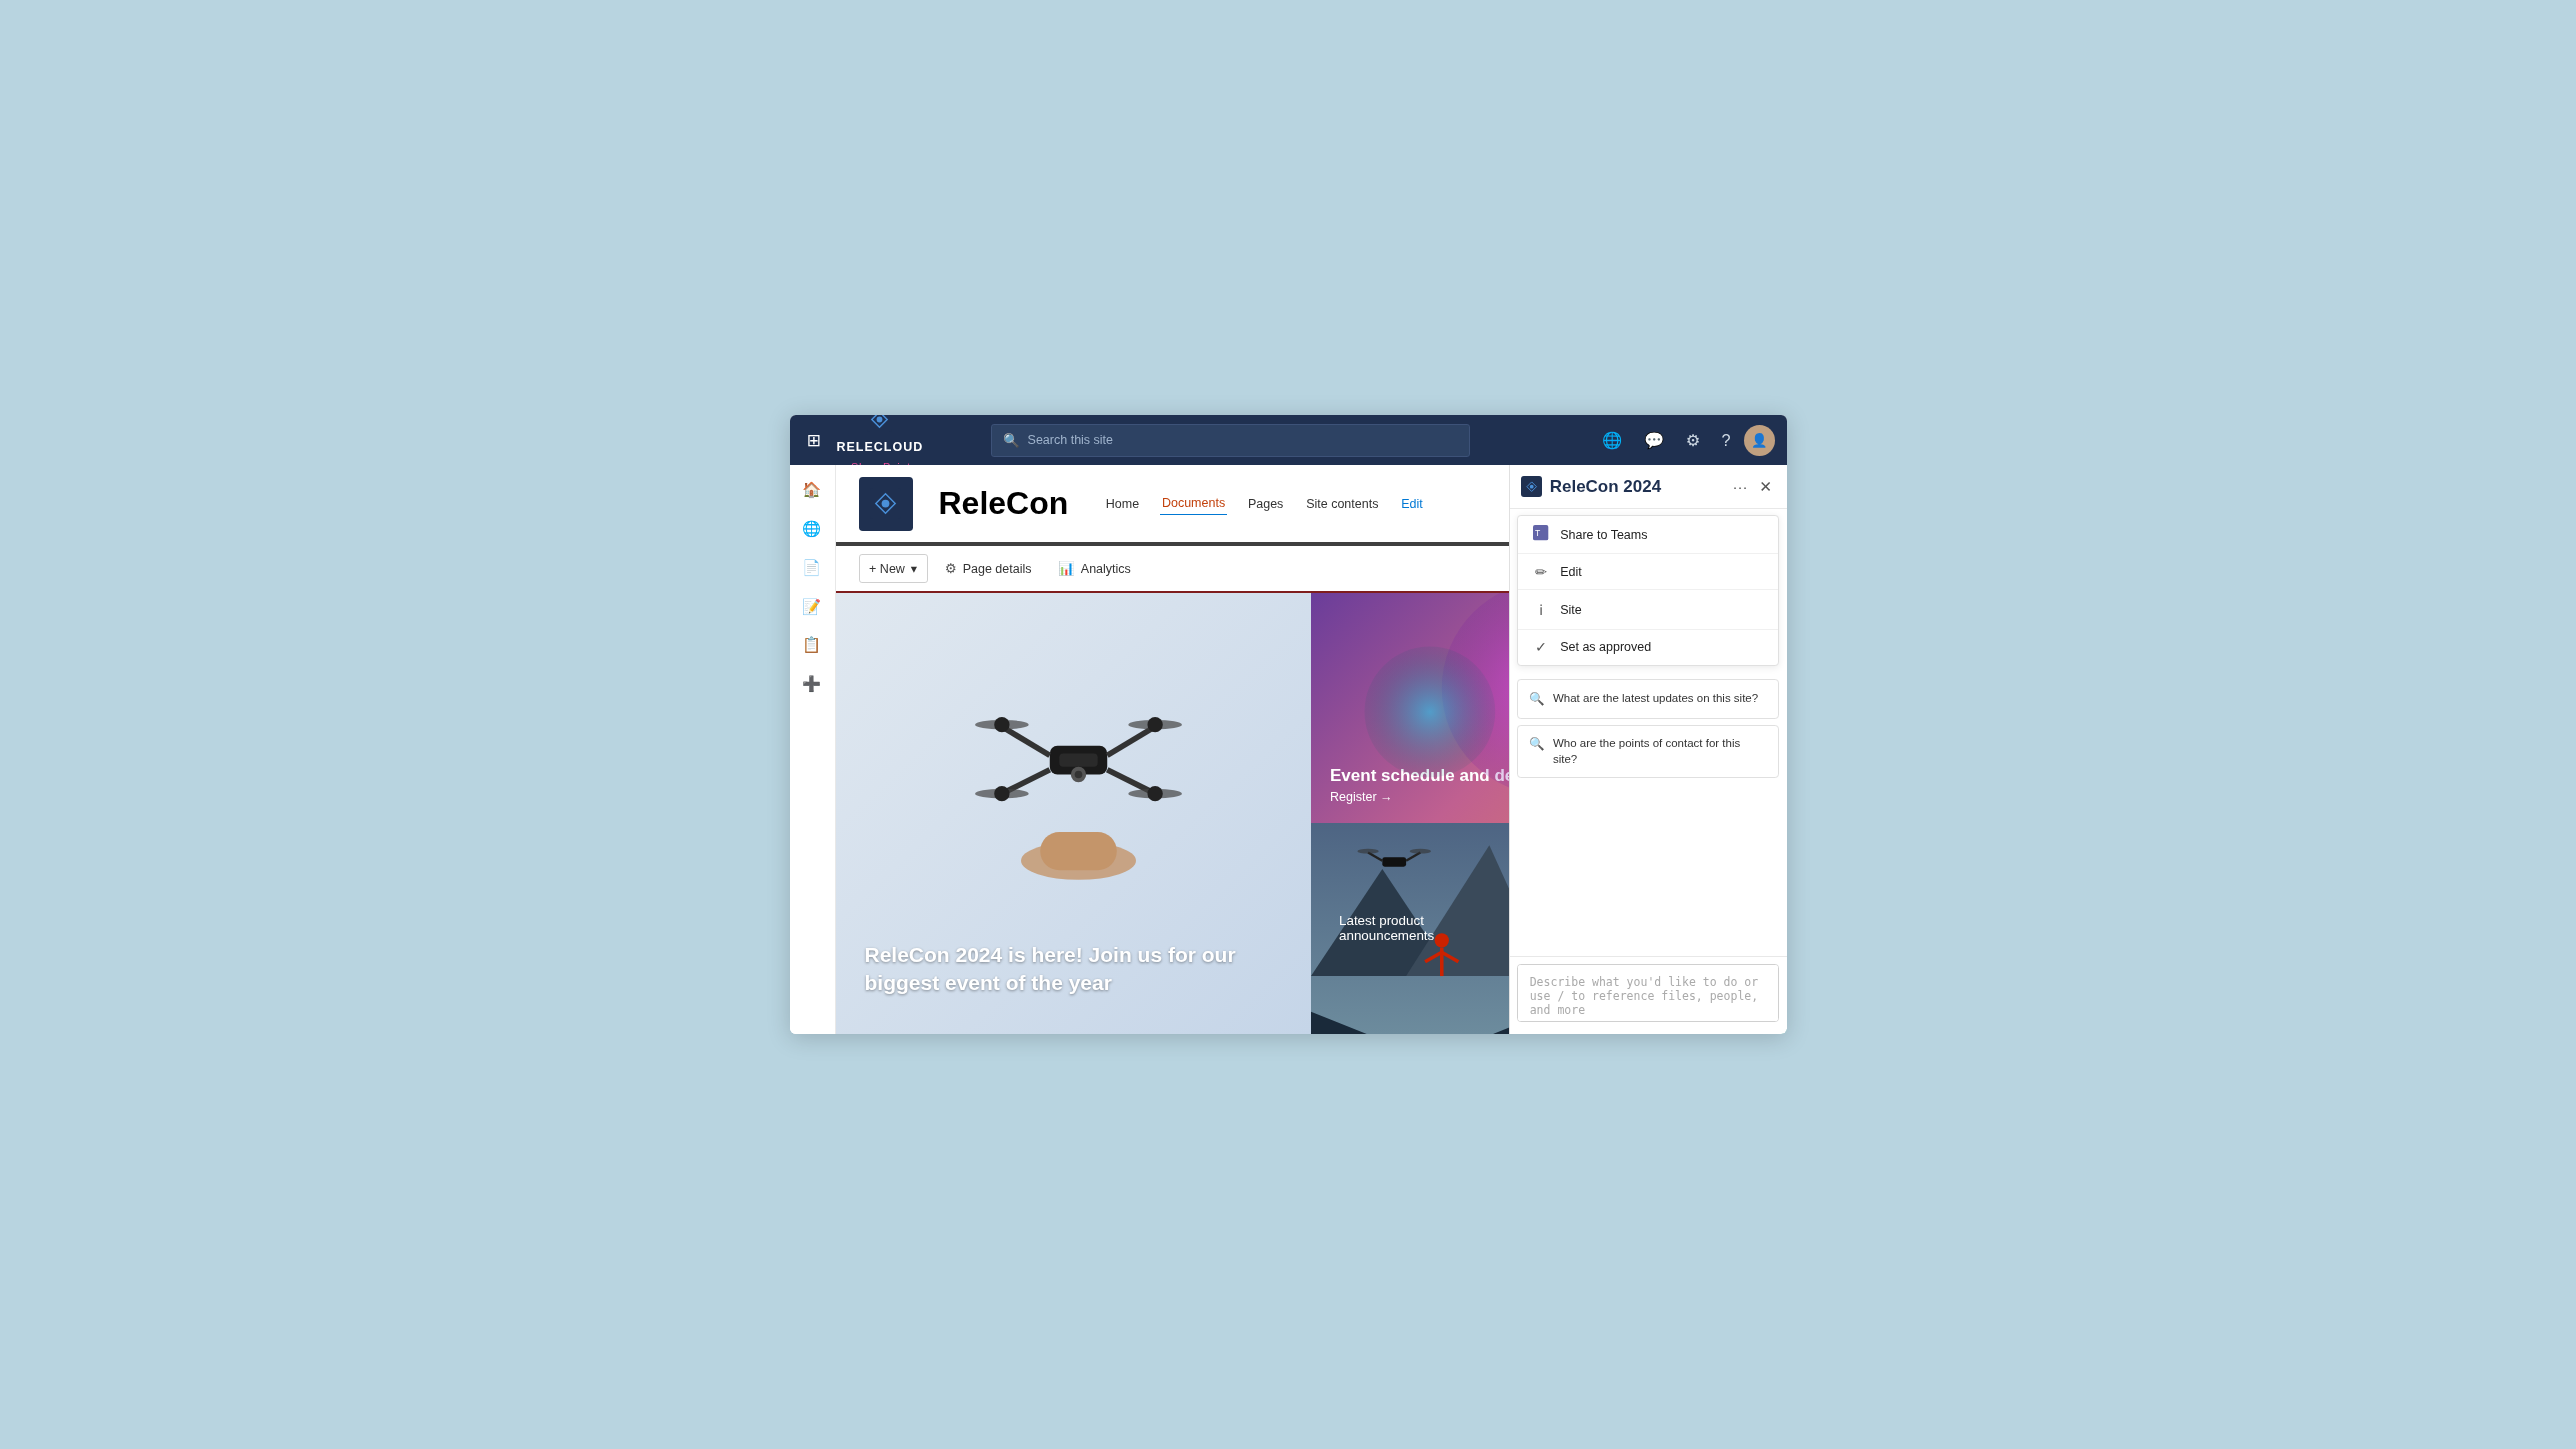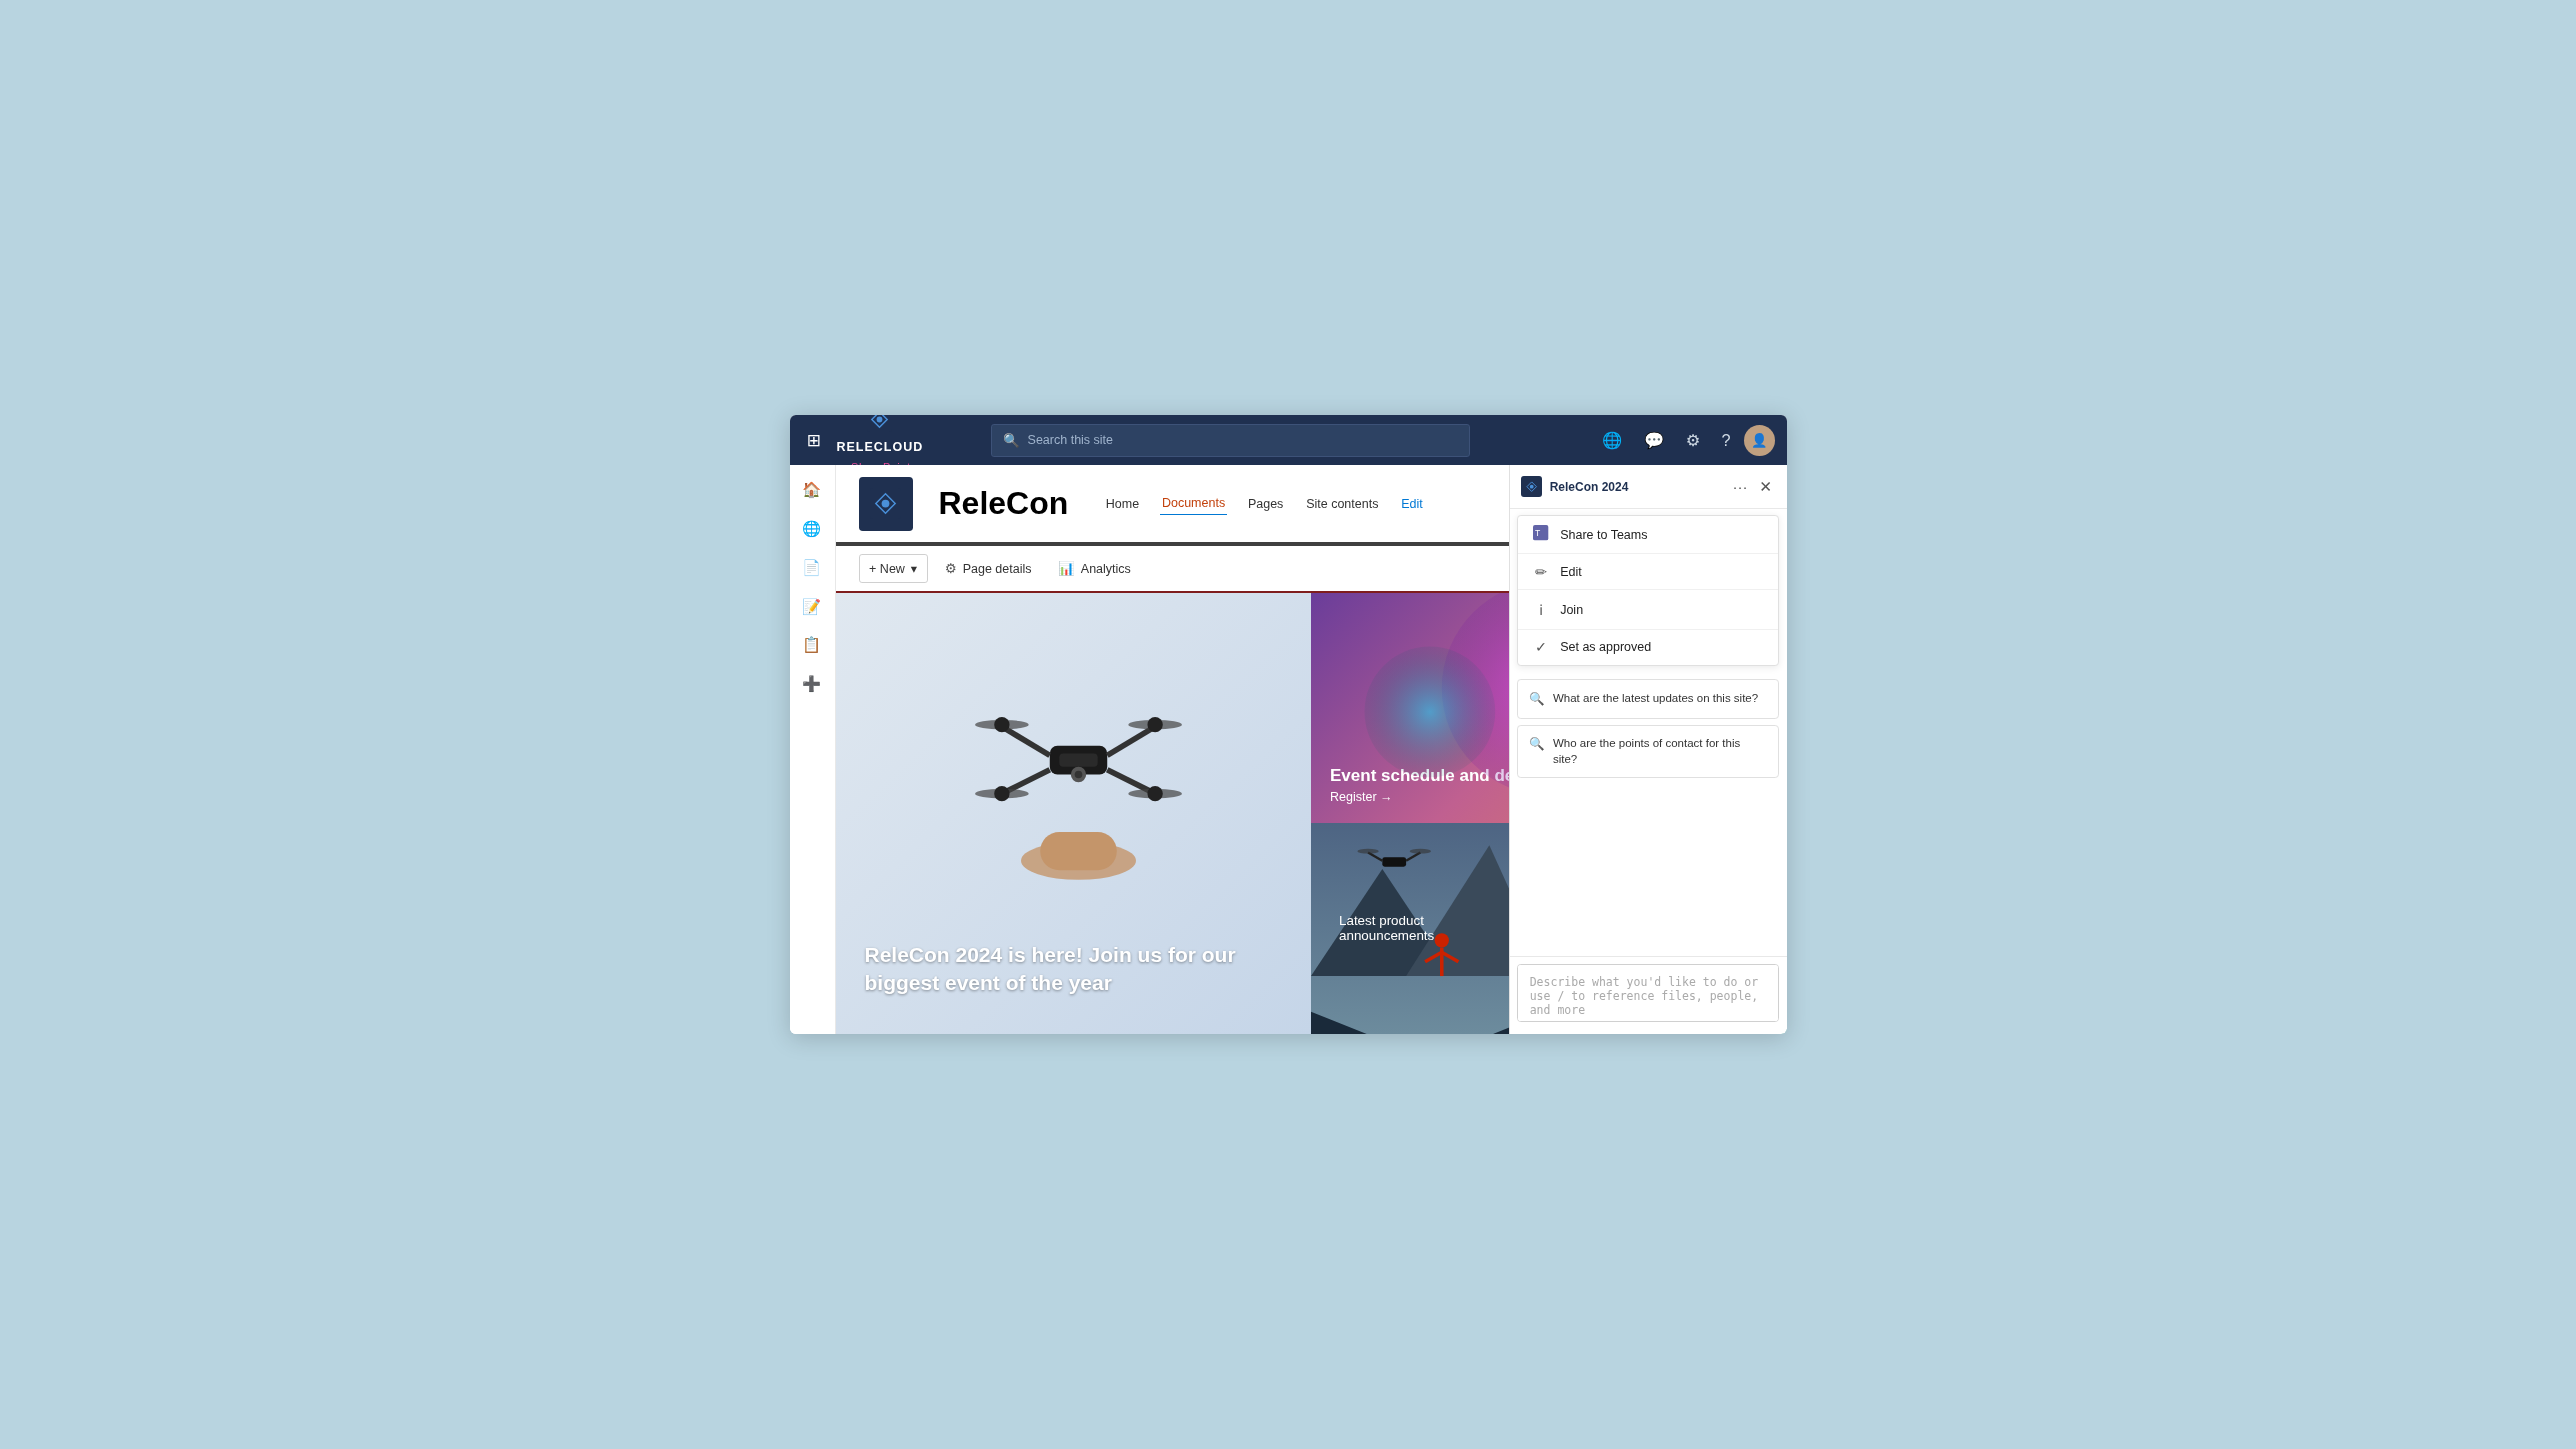--- a/index.html
+++ b/index.html
@@ -366,21 +366,21 @@
       height: 21px;
       background: #1f3050;
       border-radius: 2.9px;
       display: flex;
       align-items: center;
       justify-content: center;
       color: #fff;
       font-size: 9.6px;
     }
     .panel-title {
-      font-size: 12px;
+      font-size: 17px;
       font-weight: 600;
       color: #1f3050;
       flex: 1;
     }
     .panel-header-actions {
       display: flex;
       gap: 5.8px;
       align-items: center;
     }
     .panel-header-btn {
@@ -678,21 +678,21 @@
               </svg>
             </span>
             <span>Share to Teams</span>
           </div>
           <div class="dropdown-item">
             <span class="dropdown-item-icon">✏</span>
             <span>Edit</span>
           </div>
           <div class="dropdown-item">
             <span class="dropdown-item-icon">ℹ</span>
-            <span>Join</span>
+            <span>Site</span>
           </div>
           <div class="dropdown-item">
             <span class="dropdown-item-icon">✓</span>
             <span>Set as approved</span>
           </div>
         </div>
 
         <div class="panel-suggestions">
           <div class="suggestion-item">
             <span class="suggestion-icon">🔍</span>

